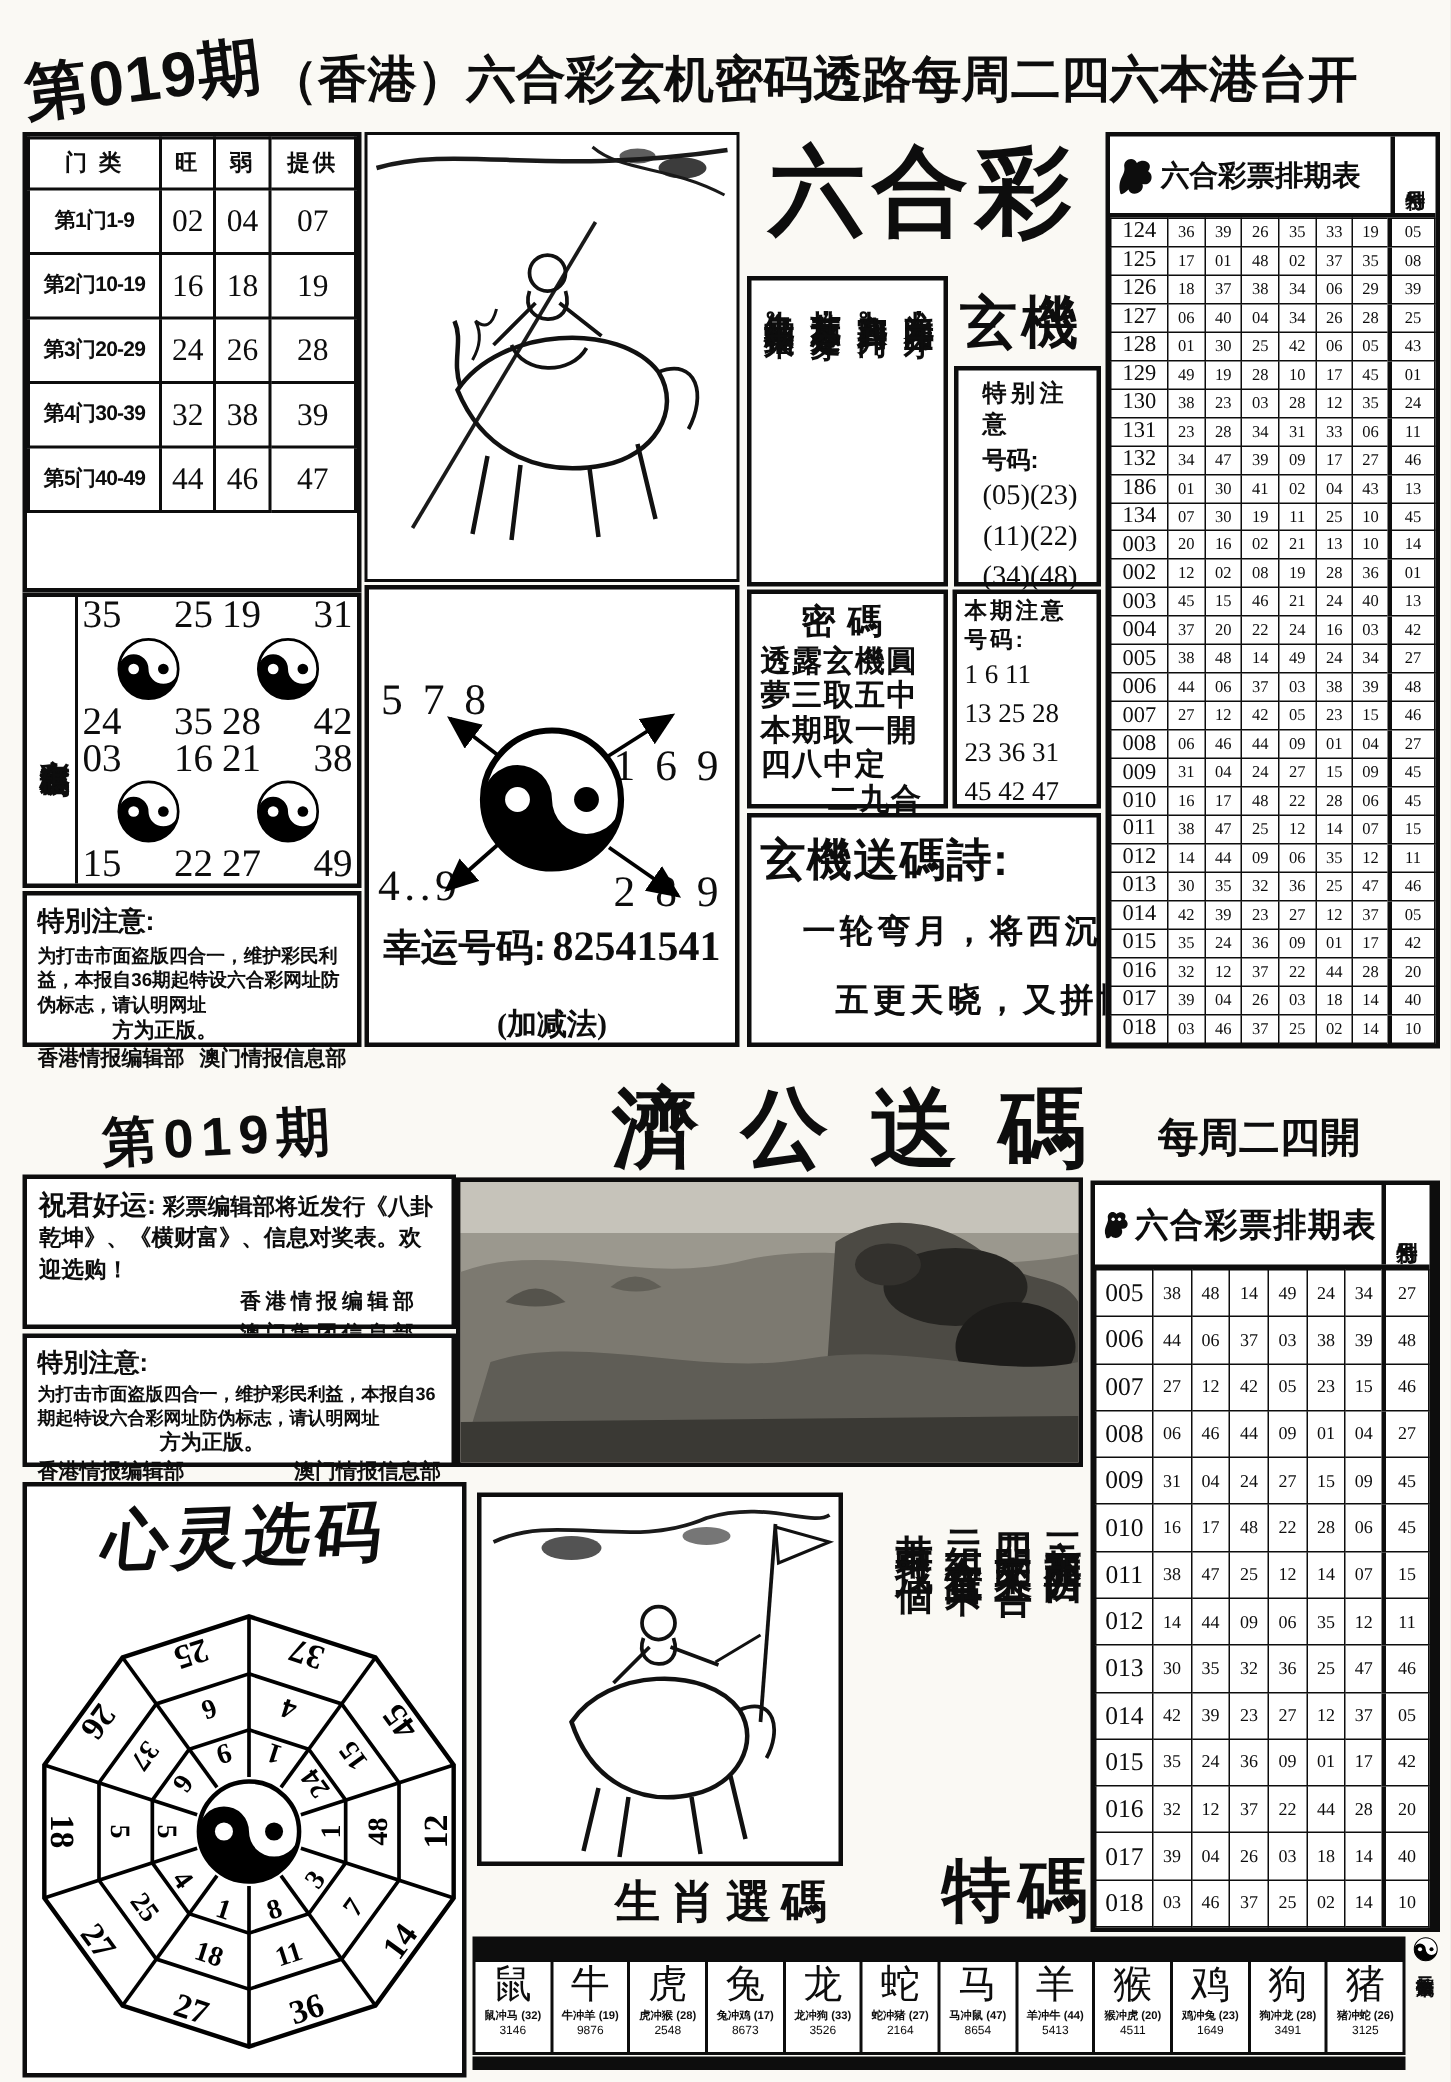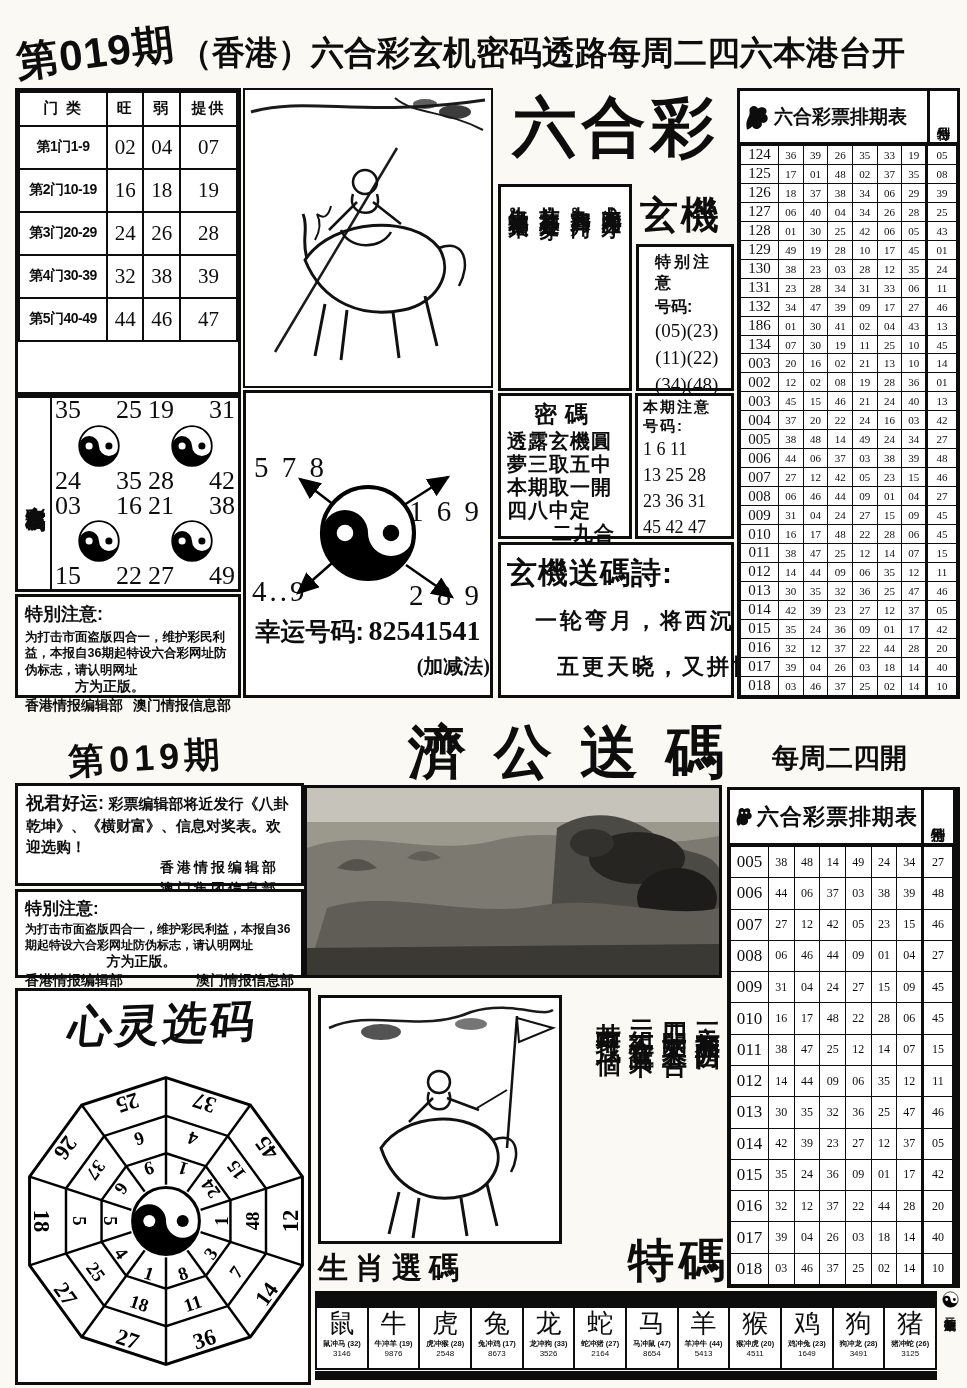--- a/index.html
+++ b/index.html
@@ -54,21 +54,21 @@
   
   #numbers-box { left:243px; top:390px; width:250px; height:308px; }
   #nb-row { position:absolute; top:8px; width:100%; text-align:center; font:25px "Liberation Serif",serif; }
   .nbcorner { position:absolute; font:29px "Liberation Serif",serif; letter-spacing:3px; }
   #nb-tl{ left:8px; top:58px; } #nb-tr{ right:8px; top:56px;margin-top:46px; }
   #nb-bl{ left:6px; top:182px; } #nb-br{ right:8px; top:186px; }
   #nb-svg { position:absolute; left:0; top:0; }
   #nb-lucky { position:absolute; top:222px; width:100%; text-align:center; white-space:nowrap; }
   #nb-lucky .lab { font-size:25px; font-weight:900; }
   #nb-lucky .val { font:bold 28px "Liberation Serif",serif; }
-  #nb-method { position:absolute; top:260px; width:100%; text-align:right; font:bold 20px "Liberation Serif",serif; }
+  #nb-method { position:absolute; top:276px; width:100%; text-align:center; font:bold 20px "Liberation Serif",serif; }
 
   
   #liuhecai { left:498px; top:84px; width:236px; height:84px; font-size:64px; font-weight:900; letter-spacing:5px; text-align:center; }
   #poem-box { left:498px; top:184px; width:134px; height:207px; padding:4px 2px; }
   #poem-cols { writing-mode:vertical-rl; text-orientation:upright; height:100%;
                font:bold 20px "Liberation Serif",serif; }
   .pcol { line-height:31px; letter-spacing:2px; }
   #xuanji { left:640px; top:190px; width:94px; height:48px; font-size:38px; font-weight:900; letter-spacing:3px; }
   #special-box { left:636px; top:244px; width:98px; height:147px; padding:5px 16px; }
   .sp-t { font-size:16px; font-weight:bold; letter-spacing:3px; }
@@ -117,21 +117,21 @@
   .g-body { font-size:15px; font-weight:bold; line-height:1.4; }
   .g-f { text-align:right; font-size:14px; font-weight:bold; padding-right:14px; letter-spacing:3px; line-height:1.5; }
   #notice-bottom { left:15px; top:889px; width:289px; height:89px; }
   #notice-bottom .nbody { font-size:12px; margin-top:2px; }
   #notice-bottom .ntitle { font-size:17px; }
 
   
   #xinling { left:15px; top:988px; width:296px; height:397px; }
   #xl-title { font-size:44px; font-weight:900; letter-spacing:3px; text-align:center; margin-top:4px; transform:skewX(-8deg) rotate(-2deg); }
   
-  #shengxiao { left:318px; top:1248px; width:240px; font-size:30px; font-weight:900; letter-spacing:7px; }
+  #shengxiao { left:318px; top:1248px; width:240px; font-size:30px; font-weight:900; letter-spacing:7px;text-align:right; }
   #vpoem { left:568px; top:1002px; width:156px; height:288px; writing-mode:vertical-rl; text-orientation:upright; }
   .vcol { line-height:39px; font:bold 25px "Liberation Serif",serif; letter-spacing:5px; }
   #tema { left:628px; top:1230px; font-size:46px; font-weight:900; letter-spacing:5px; }
 
   
   #zstrip { left:315px; top:1291px; width:622px; height:94px; }
   .zbar  { height:15px; background:#0d0d0d; }
   #zrow  { display:flex; gap:2px; background:#0d0d0d; padding:2px; }
   .zcell { flex:1; background:#fff; text-align:center; overflow:hidden; height:60px; }
   .zanimal { font:26px "DejaVu Serif",serif; line-height:31px; }

